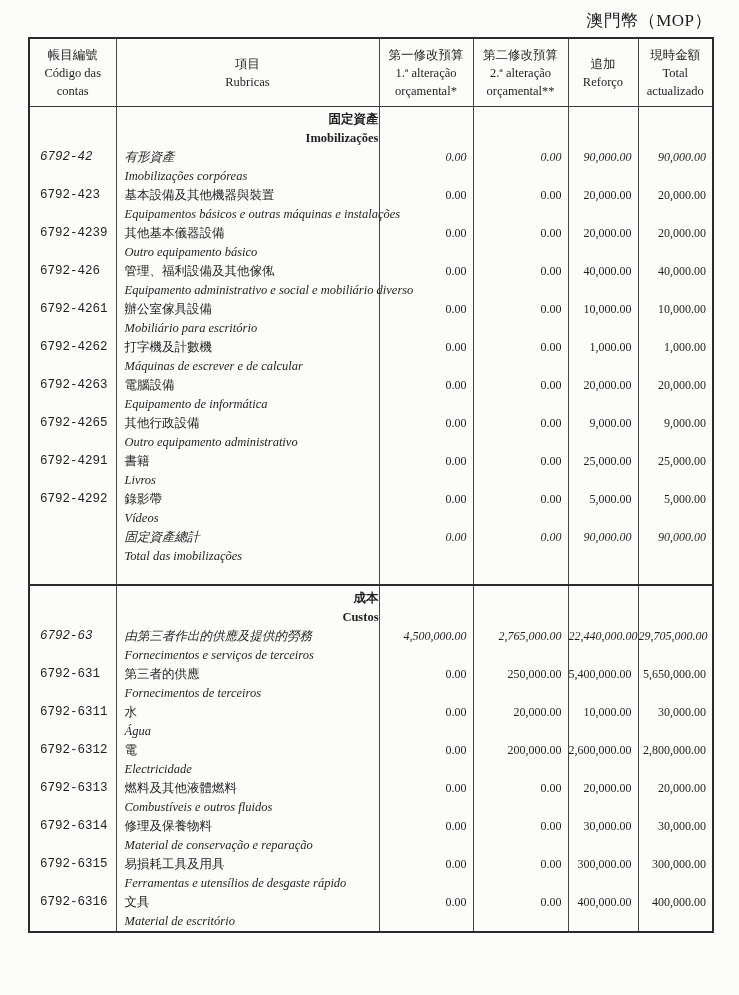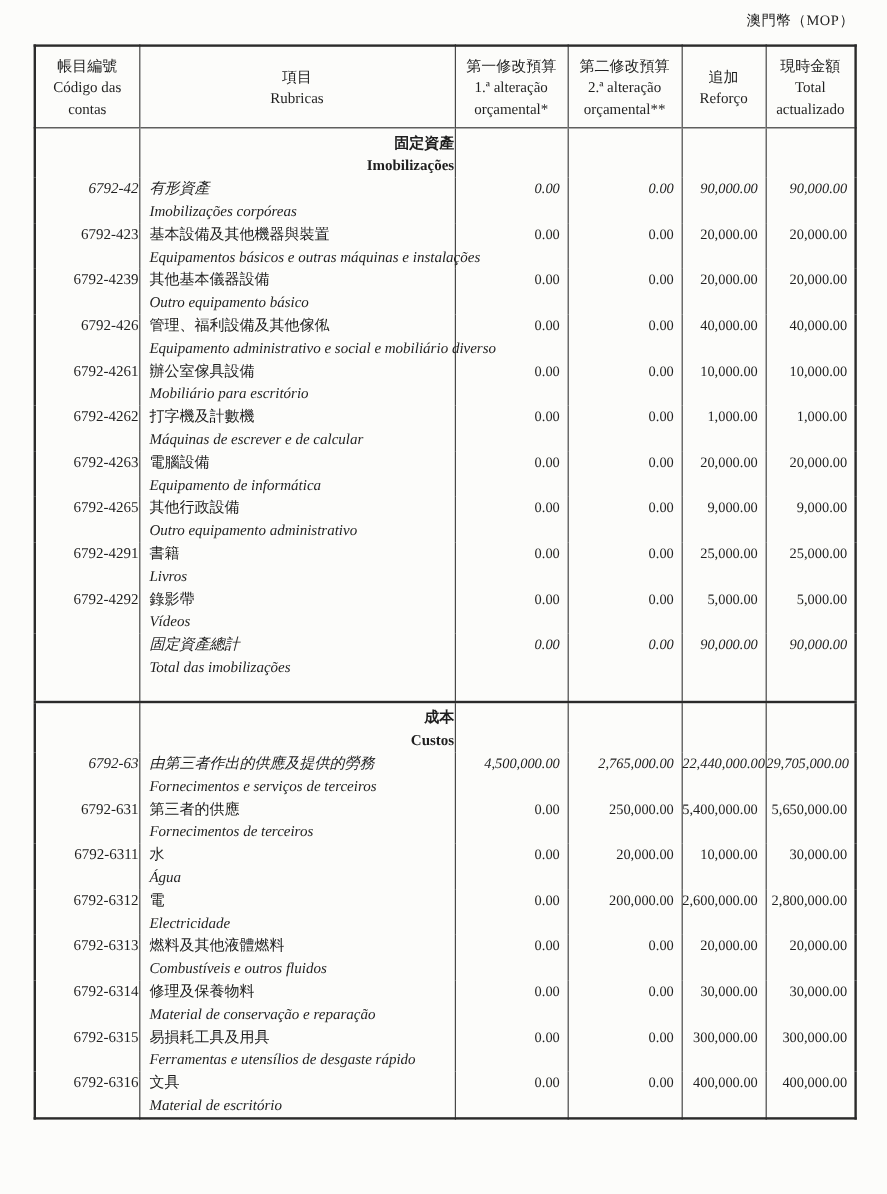--- a/index.html
+++ b/index.html
@@ -14,21 +14,21 @@
   }
   .page {
     position: relative;
     width: 739px;
     height: 995px;
   }
   .currency-note {
     position: absolute;
     top: 9px;
     right: 27px;
-    font-size: 12px;
+    font-size: 17px;
     letter-spacing: 0.5px;
   }
   table.budget {
     position: absolute;
     left: 28px;
     top: 37px;
     width: 684px;
     border-collapse: collapse;
     table-layout: fixed;
     border: 2px solid #2b2b2b;
@@ -61,23 +61,24 @@
   tr.section-head { height: 41px; }
   tr.section-head .title-line {
     text-align: right;
     font-weight: bold;
     line-height: 19px;
   }
   tr.section-head .title-line:first-child { padding-top: 3px; }
 
   tr.data-row { height: 38px; }
   td.code {
-    text-align: right;
+    text-align: left;
     line-height: 19px;
     padding-left: 10px;
+    font-family: Liberation Mono, monospace;
   }
   td.rubrica { padding-left: 8px; padding-right: 4px; }
   td.rubrica .zh { line-height: 19px; white-space: nowrap; }
   td.rubrica .pt { line-height: 19px; white-space: nowrap; font-style: italic; }
   td.num {
     text-align: right;
     padding-right: 6px;
     line-height: 19px;
     font-size: 12px;
   }

